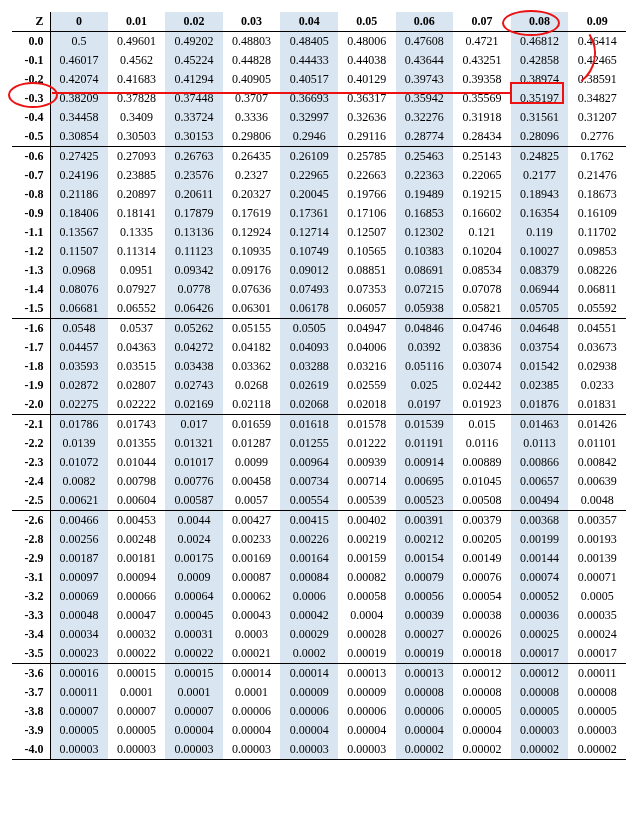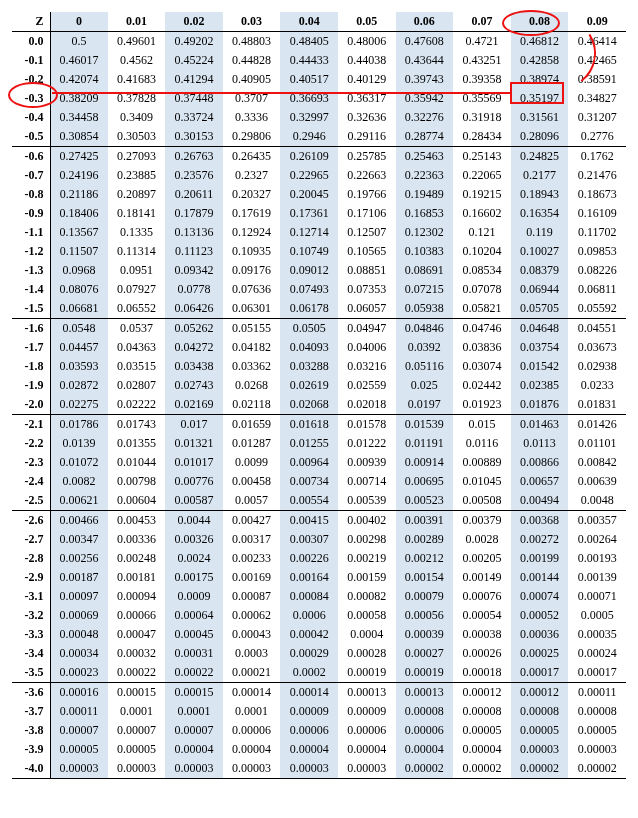--- a/index.html
+++ b/index.html
@@ -436,33 +436,20 @@
           <td class="shade">0.0044</td>
           <td>0.00427</td>
           <td class="shade">0.00415</td>
           <td>0.00402</td>
           <td class="shade">0.00391</td>
           <td>0.00379</td>
           <td class="shade">0.00368</td>
           <td>0.00357</td>
         </tr>
         <tr>
-          <td class="rowhead">-2.7</td>
-          <td class="shade">0.00347</td>
-          <td>0.00336</td>
-          <td class="shade">0.00326</td>
-          <td>0.00317</td>
-          <td class="shade">0.00307</td>
-          <td>0.00298</td>
-          <td class="shade">0.00289</td>
-          <td>0.0028</td>
-          <td class="shade">0.00272</td>
-          <td>0.00264</td>
-        </tr>
-        <tr>
           <td class="rowhead">-2.8</td>
           <td class="shade">0.00256</td>
           <td>0.00248</td>
           <td class="shade">0.0024</td>
           <td>0.00233</td>
           <td class="shade">0.00226</td>
           <td>0.00219</td>
           <td class="shade">0.00212</td>
           <td>0.00205</td>
           <td class="shade">0.00199</td>

